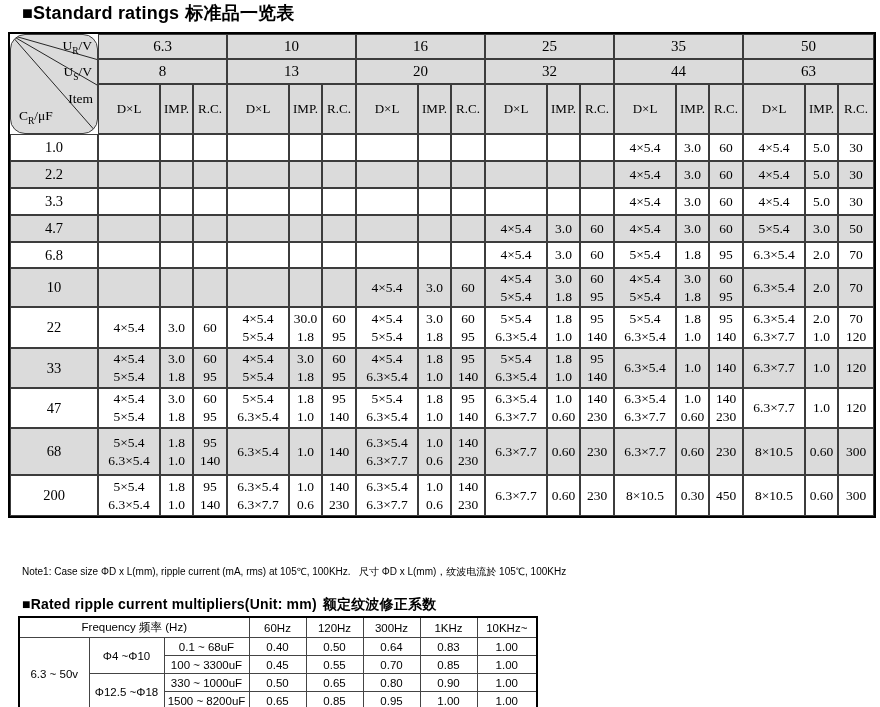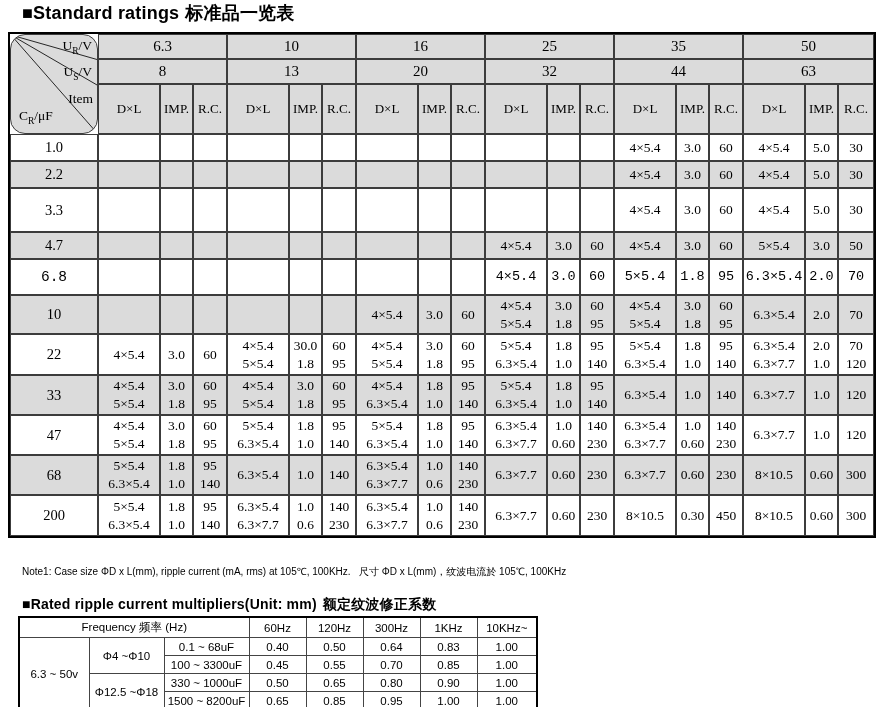--- a/index.html
+++ b/index.html
@@ -177,21 +177,21 @@
         <td class="cell g">
           <div>4×5.4</div>
         </td>
         <td class="cell g">
           <div>5.0</div>
         </td>
         <td class="cell g">
           <div>30</div>
         </td>
       </tr>
-      <tr style="height: 44px;">
+      <tr style="height: 27px;">
         <td class="cap">3.3</td>
         <td class="cell"></td>
         <td class="cell"></td>
         <td class="cell"></td>
         <td class="cell"></td>
         <td class="cell"></td>
         <td class="cell"></td>
         <td class="cell"></td>
         <td class="cell"></td>
         <td class="cell"></td>
@@ -249,21 +249,21 @@
         <td class="cell g">
           <div>5×5.4</div>
         </td>
         <td class="cell g">
           <div>3.0</div>
         </td>
         <td class="cell g">
           <div>50</div>
         </td>
       </tr>
-      <tr style="height: 36px; font-family: Liberation Mono, monospace;">
+      <tr style="height: 26px;">
         <td class="cap">6.8</td>
         <td class="cell"></td>
         <td class="cell"></td>
         <td class="cell"></td>
         <td class="cell"></td>
         <td class="cell"></td>
         <td class="cell"></td>
         <td class="cell"></td>
         <td class="cell"></td>
         <td class="cell"></td>
@@ -552,21 +552,21 @@
         <td class="cell">
           <div>6.3×7.7</div>
         </td>
         <td class="cell">
           <div>1.0</div>
         </td>
         <td class="cell">
           <div>120</div>
         </td>
       </tr>
-      <tr style="height: 40px; margin-left: 24px;">
+      <tr style="height: 47px; margin-left: 24px;">
         <td class="cap g">68</td>
         <td class="cell g">
           <div>5×5.4</div>
           <div>6.3×5.4</div>
         </td>
         <td class="cell g">
           <div>1.8</div>
           <div>1.0</div>
         </td>
         <td class="cell g">

